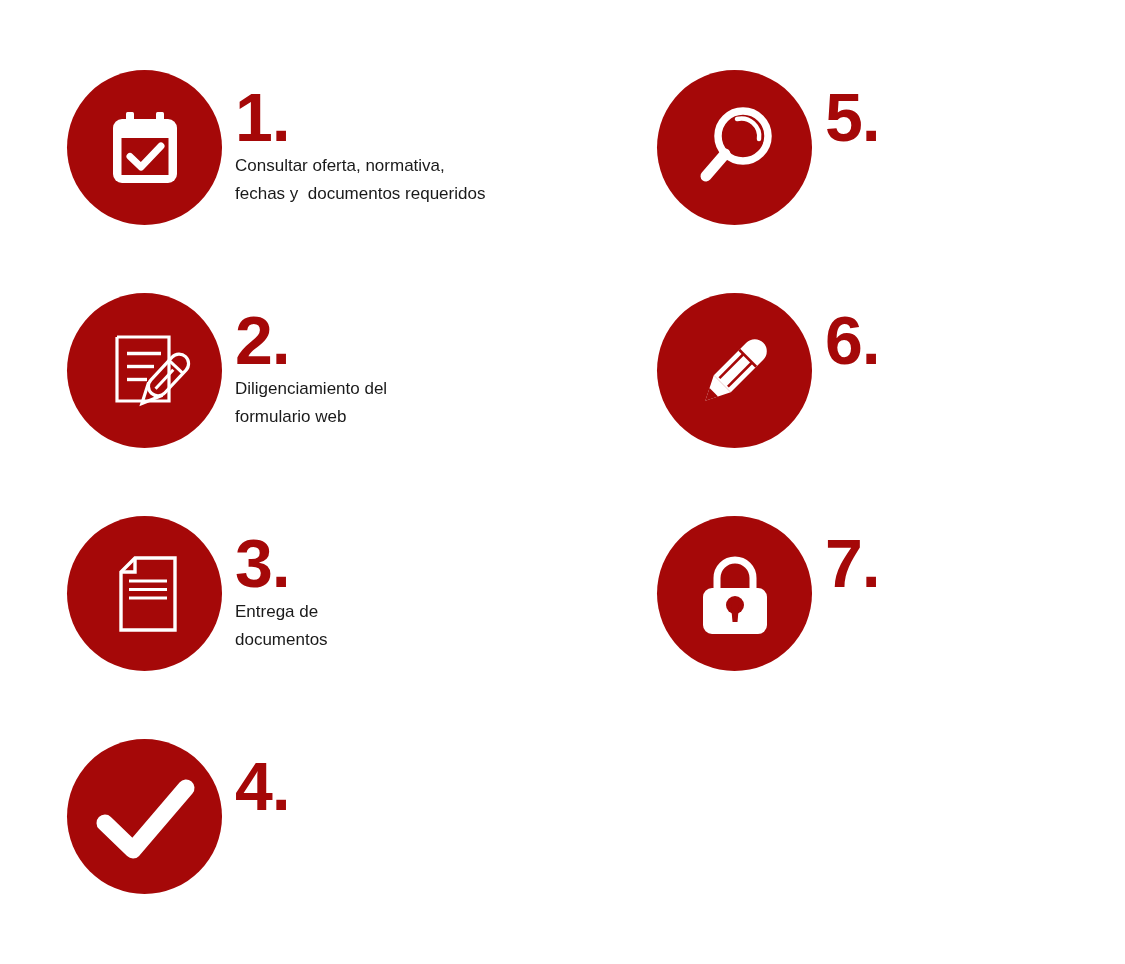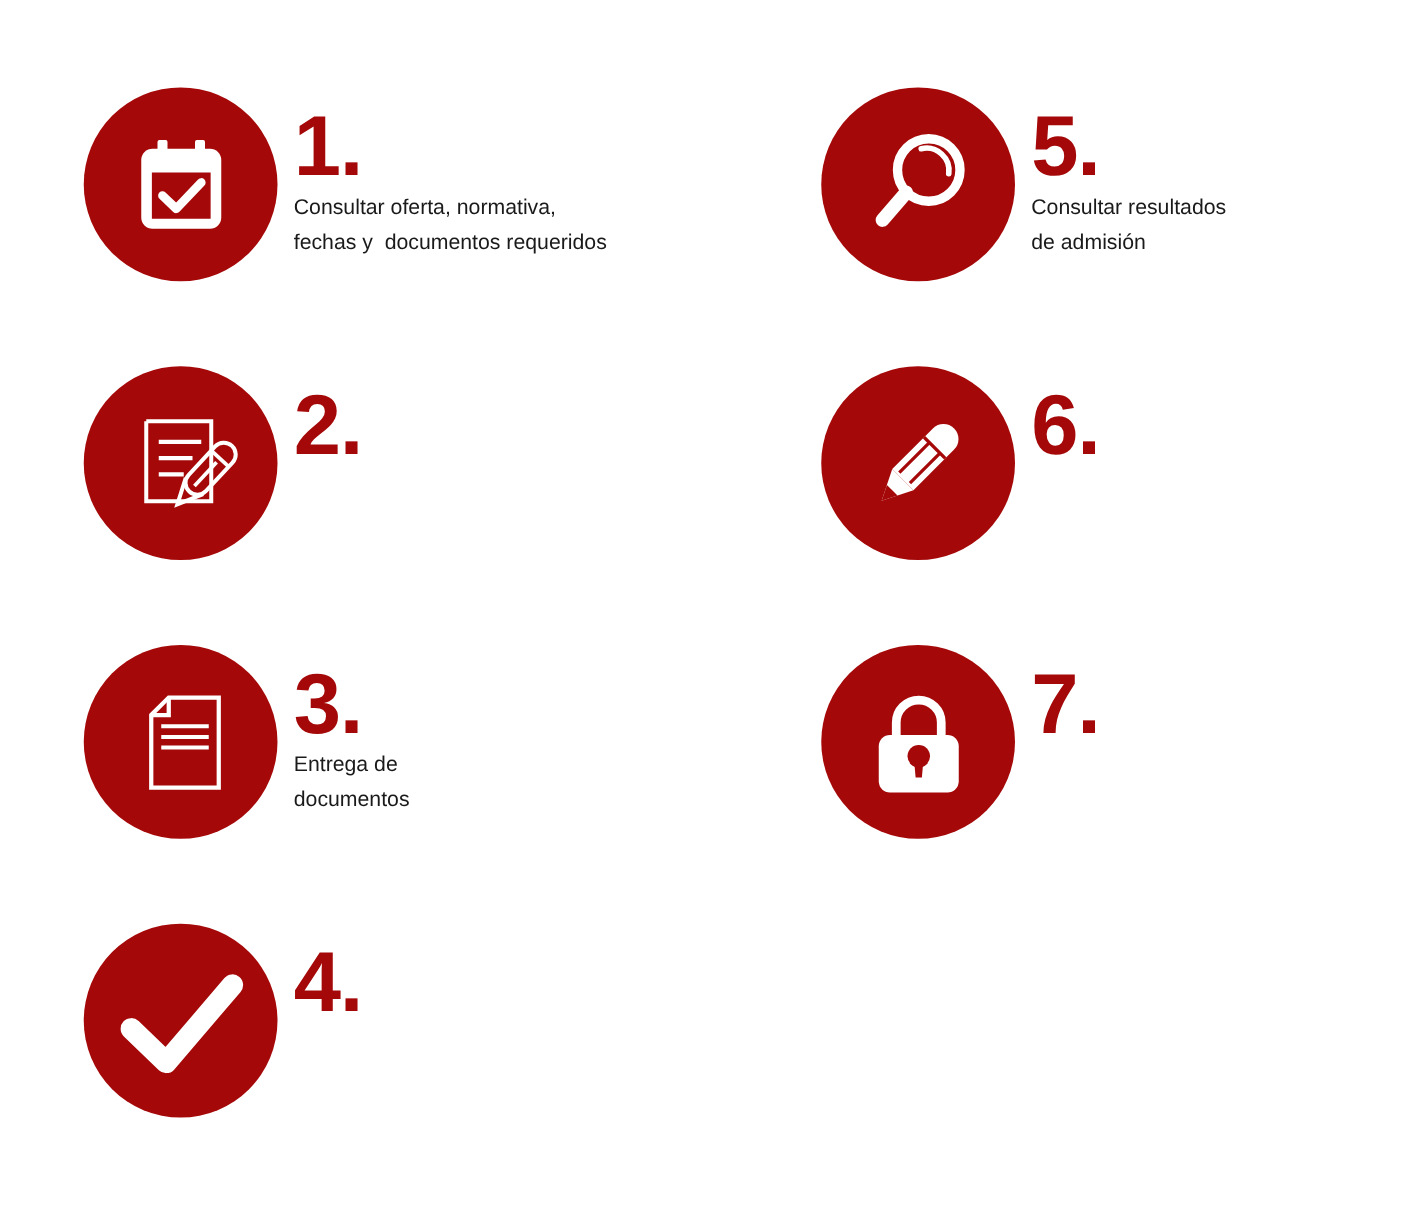--- a/index.html
+++ b/index.html
@@ -123,20 +123,22 @@
             <line x1="52.5" y1="36" x2="71.5" y2="36" stroke="#ffffff" stroke-width="3"></line>
             <line x1="62" y1="40" x2="62" y2="66" stroke="#ffffff" stroke-width="3"></line>
 
             <path d="M52.5 66 L62 86 L71.5 66" fill="none" stroke="#ffffff" stroke-width="3.2" stroke-linejoin="miter"></path>
           </g>
         </svg>
       </span>
     </div>
     <div class="step-text">
       <span class="step-number">2.</span>
+      <span class="step-label">Diligenciamiento del
+formulario web</span>
     </div>
   </div>
 
   <div class="step col-left row-3">
     <div class="step-badge">
       <span>
         <svg width="88" height="88" viewBox="0 0 88 88" aria-hidden="true">
 
           <path d="M34 8 H74 V80 H20 V22 Z" fill="none" stroke="#ffffff" stroke-width="3.4" stroke-linejoin="miter"></path>
           <path d="M34 8 L34 22 L20 22" fill="none" stroke="#ffffff" stroke-width="3.4" stroke-linejoin="miter"></path>
@@ -175,22 +177,20 @@
           <circle cx="56" cy="36" r="25" fill="none" stroke="#ffffff" stroke-width="7.5"></circle>
 
           <path d="M50 19 A18 18 0 0 1 72 39" fill="none" stroke="#ffffff" stroke-width="4.5" stroke-linecap="round"></path>
 
           <line x1="38" y1="54" x2="19" y2="76" stroke="#ffffff" stroke-width="11" stroke-linecap="round"></line>
         </svg>
       </span>
     </div>
     <div class="step-text">
       <span class="step-number">5.</span>
-      <span class="step-label">Consultar resultados
-de admisión</span>
     </div>
   </div>
 
   <div class="step col-right row-2">
     <div class="step-badge">
       <span>
         <svg width="96" height="96" viewBox="0 0 96 96" aria-hidden="true">
           <g transform="rotate(45 48 48)">
 
             <path d="M36 20 a12 12 0 0 1 24 0 V66 H36 Z" fill="#ffffff"></path>

